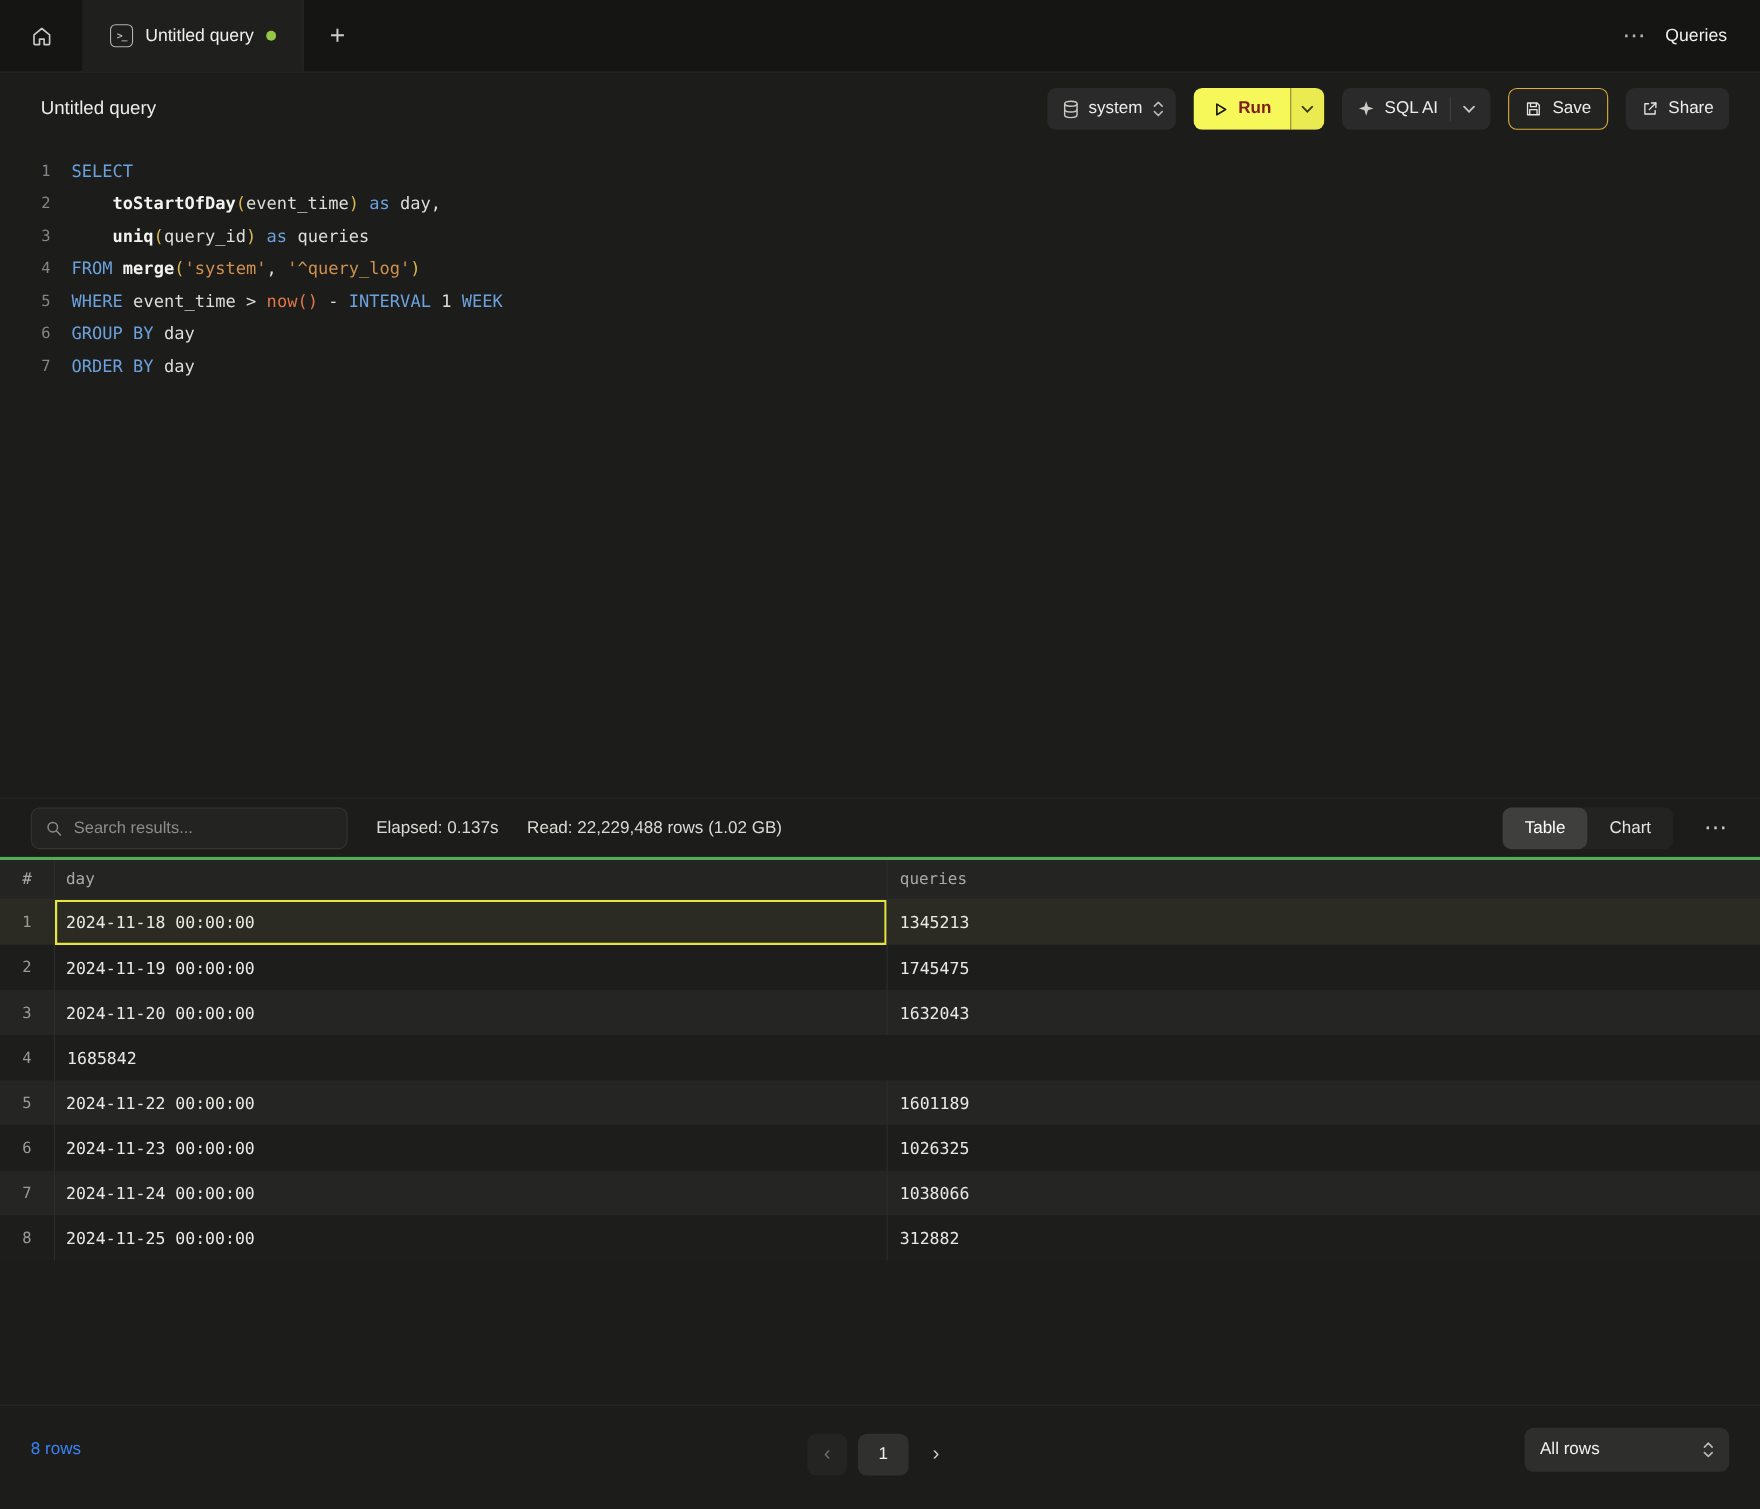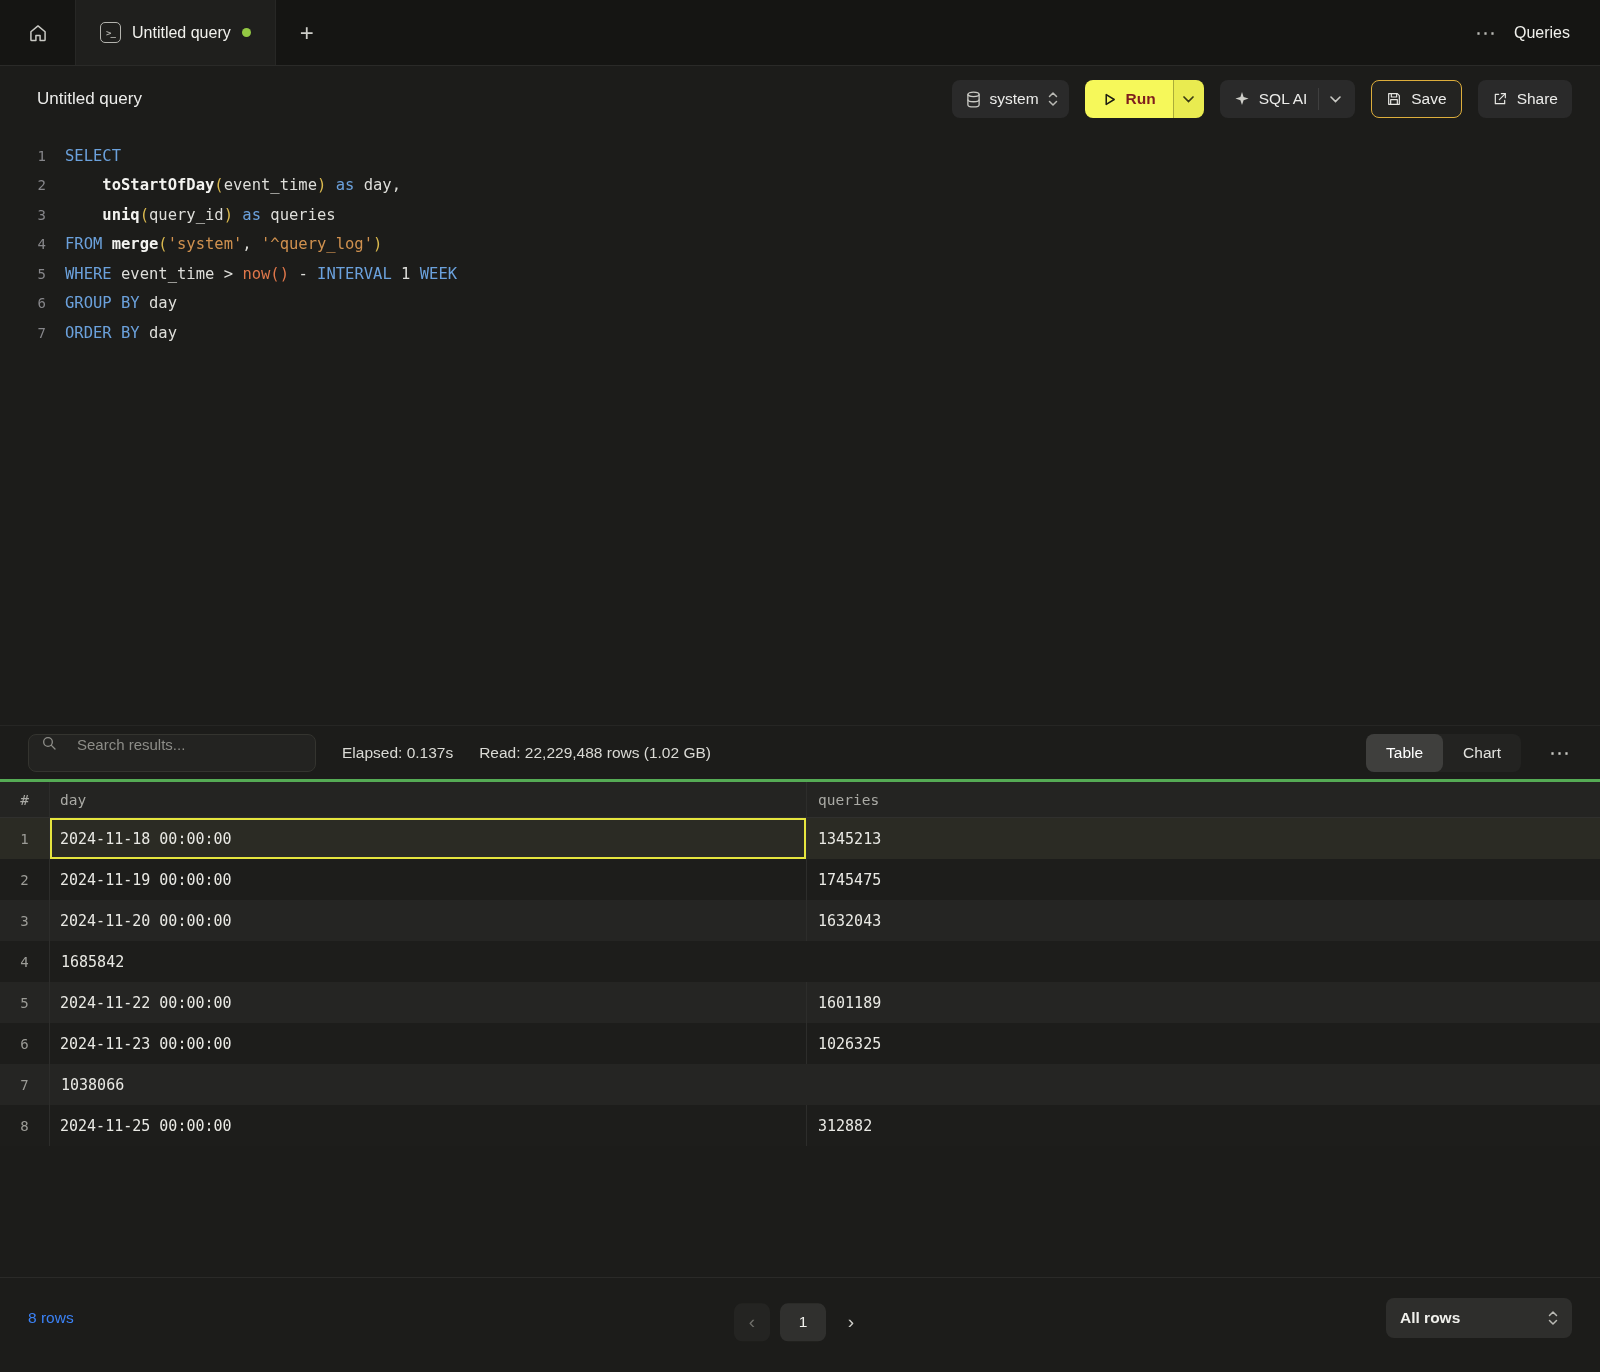--- a/index.html
+++ b/index.html
@@ -47,21 +47,21 @@
   .tok-id  { color:#dededa; }
   .tok-par { color:#d9b84e; }
   .tok-str { color:#d0914f; }
   .tok-now { color:#e0774a; }
   .tok-num { color:#dededa; }
   .tok-op  { color:#dededa; }
   .tok-pun { color:#dededa; }
 
   
   .results-bar { height:54px; flex:0 0 auto; border-top:1px solid #262624; display:flex; align-items:center; padding:0 28px; gap:26px; }
-  .search-box { width:288px; height:38px; flex:0 0 auto; background:#232321; border:1px solid #34342f; border-radius:8px; display:flex; align-items:flex-start; gap:18px; padding:0 12px; }
+  .search-box { width:288px; height:38px; flex:0 0 auto; background:#232321; border:1px solid #34342f; border-radius:8px; display:flex; align-items:center; gap:8px; padding:0 12px; }
   .search-box input { flex:1; background:transparent; border:none; outline:none; color:#e6e6e2; font-size:15px; font-family:inherit; min-width:0; }
   .search-box input::placeholder { color:#8d8d88; }
   .stat { font-size:15.5px; color:#dadad5; white-space:nowrap; }
   .view-toggle { margin-left:auto; display:flex; background:#232321; border-radius:8px; }
   .seg { height:38px; padding:0 20px; display:flex; align-items:center; font-size:15.5px; color:#e2e2de; border-radius:8px; }
   .seg.active { background:#3f3f3d; color:#ffffff; }
   .results-menu { color:#c9c9c4; font-size:21px; line-height:1; padding:0 2px; }
 
   .green-line { height:3px; flex:0 0 auto; background:#55ab55; }
 
@@ -85,21 +85,21 @@
 
   .fill { flex:1 1 auto; }
 
   
   .footer { height:95px; flex:0 0 auto; border-top:1px solid #2a2a28; display:flex; align-items:center; padding:0 28px 14px 28px; position:relative; }
   .row-count { font-size:15.5px; color:#3b82f6; }
   .pager { position:absolute; left:50%; top:50%; transform:translate(-50%,-57%); display:flex; align-items:center; gap:10px; }
   .pg-prev { width:36px; height:38px; background:#242422; border-radius:8px; color:#6f6f6a; font-size:19px; display:flex; align-items:center; justify-content:center; }
   .pg-page { min-width:46px; height:38px; background:#30302e; border-radius:8px; color:#f0f0ec; font-size:15.5px; display:flex; align-items:center; justify-content:center; }
   .pg-next { width:30px; height:38px; color:#cfcfca; font-size:19px; display:flex; align-items:center; justify-content:center; }
-  .allrows { margin-left:auto; height:40px; min-width:186px; background:#2e2e2c; border-radius:8px; display:flex; align-items:center; justify-content:space-between; padding:0 14px; font-size:15.5px; color:#f0f0ec;font-weight:bold; }
+  .allrows { margin-left:auto; height:40px; min-width:186px; background:#2e2e2c; border-radius:8px; display:flex; align-items:center; justify-content:space-between; padding:0 14px; font-size:15.5px; color:#f0f0ec; }
 </style>
 </head>
 <body>
 
 <div class="app">
 
   <header class="tabbar">
     <button class="home-btn">
       <span class="icon">
         <svg width="20" height="20" viewBox="0 0 24 24" fill="none" stroke="#c9c9c4" stroke-width="1.8" stroke-linejoin="round">
@@ -280,20 +280,21 @@
         <div class="cell cell-day">2024-11-22 00:00:00</div>
         <div class="cell cell-queries">1601189</div>
       </div>
       <div class="trow">
         <div class="cell cell-num">6</div>
         <div class="cell cell-day">2024-11-23 00:00:00</div>
         <div class="cell cell-queries">1026325</div>
       </div>
       <div class="trow">
         <div class="cell cell-num">7</div>
+        <div class="cell cell-day">2024-11-24 00:00:00</div>
         <div class="cell cell-queries">1038066</div>
       </div>
       <div class="trow">
         <div class="cell cell-num">8</div>
         <div class="cell cell-day">2024-11-25 00:00:00</div>
         <div class="cell cell-queries">312882</div>
       </div>
     </div>
 
   <div class="fill"></div>

